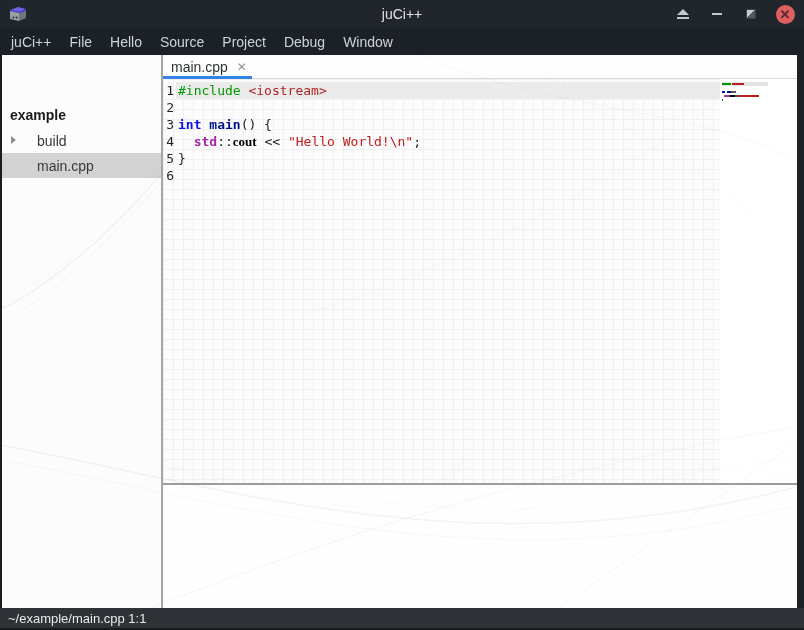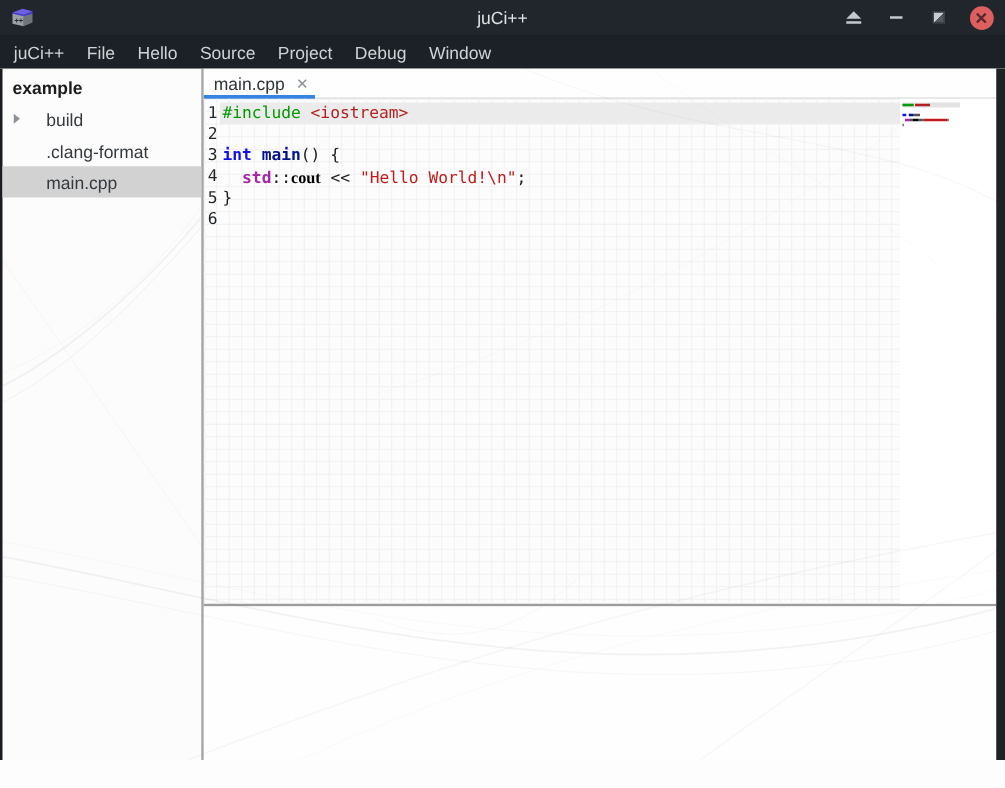--- a/index.html
+++ b/index.html
@@ -23,21 +23,21 @@
   
   .menubar { height:27px; background:#1b2126; display:flex; align-items:center; padding:0 2px; flex:none; }
   .menu-item { color:#ced3d7; font-size:14px; padding:4px 9px; cursor:default; }
 
   
   .content { position:relative; height:553px; flex:none; background:#fcfcfc; display:flex; border-left:2px solid #191d20; }
   .texture { position:absolute; left:-2px; top:0; width:804px; height:553px; z-index:30; pointer-events:none; }
   .right-edge { position:absolute; right:0; top:0; width:7px; height:553px; background:#1d2226; z-index:40; }
 
   
-  .sidebar { width:159px; flex:none; position:relative; z-index:2; }
+  .sidebar { width:159px; flex:none; position:relative; z-index:2;margin-top:45px; }
   .tree-header { font-size:14px; font-weight:bold; color:#1b1b1b; padding:7px 8px 5px 8px; }
   .tree-item { height:25px; display:flex; align-items:center; font-size:14px; color:#34393d; padding-left:35px; position:relative; cursor:default; }
   .tree-item.selected { background:#d2d2d2; }
   .tree-expander { position:absolute; left:9px; top:8px; width:0; height:0; border-top:4px solid transparent; border-bottom:4px solid transparent; border-left:5px solid #8d9296; }
 
   
   .main-col { width:636px; flex:none; border-left:2px solid #a6a6a6; display:flex; flex-direction:column; position:relative; z-index:1; }
   .tabbar { height:24px; flex:none; border-bottom:1px solid #d8d8d8; background:rgba(255,255,255,0.75); display:flex; position:relative; }
   .tab { position:relative; height:24px; display:flex; align-items:center; gap:9px; padding:0 11px 0 8px; }
   .tab-label { font-size:14px; color:#2e3436; }
@@ -143,23 +143,20 @@
     </svg>
     <div class="right-edge"></div>
 
     <div class="sidebar">
       <div class="tree-header">example</div>
       <div id="tree-items">
           <div class="tree-item">
             <span class="tree-expander"></span>
             <span>build</span>
           </div>
-          <div class="tree-item">
-            <span>.clang-format</span>
-          </div>
           <div class="tree-item selected">
             <span>main.cpp</span>
           </div>
         </div>
     </div>
 
     <div class="main-col">
       <div class="tabbar">
         <div class="tab">
           <span class="tab-label">main.cpp</span>
@@ -213,13 +210,16 @@
               <div class="mm-row"></div>
             </div>
         </div>
       </div>
 
       <div class="h-divider"></div>
       <div class="lower-panel"></div>
     </div>
   </div>
 
+  <div class="statusbar">
+    <span>~/example/main.cpp 1:1</span>
+  </div>
 </div>
 
 </body></html>

